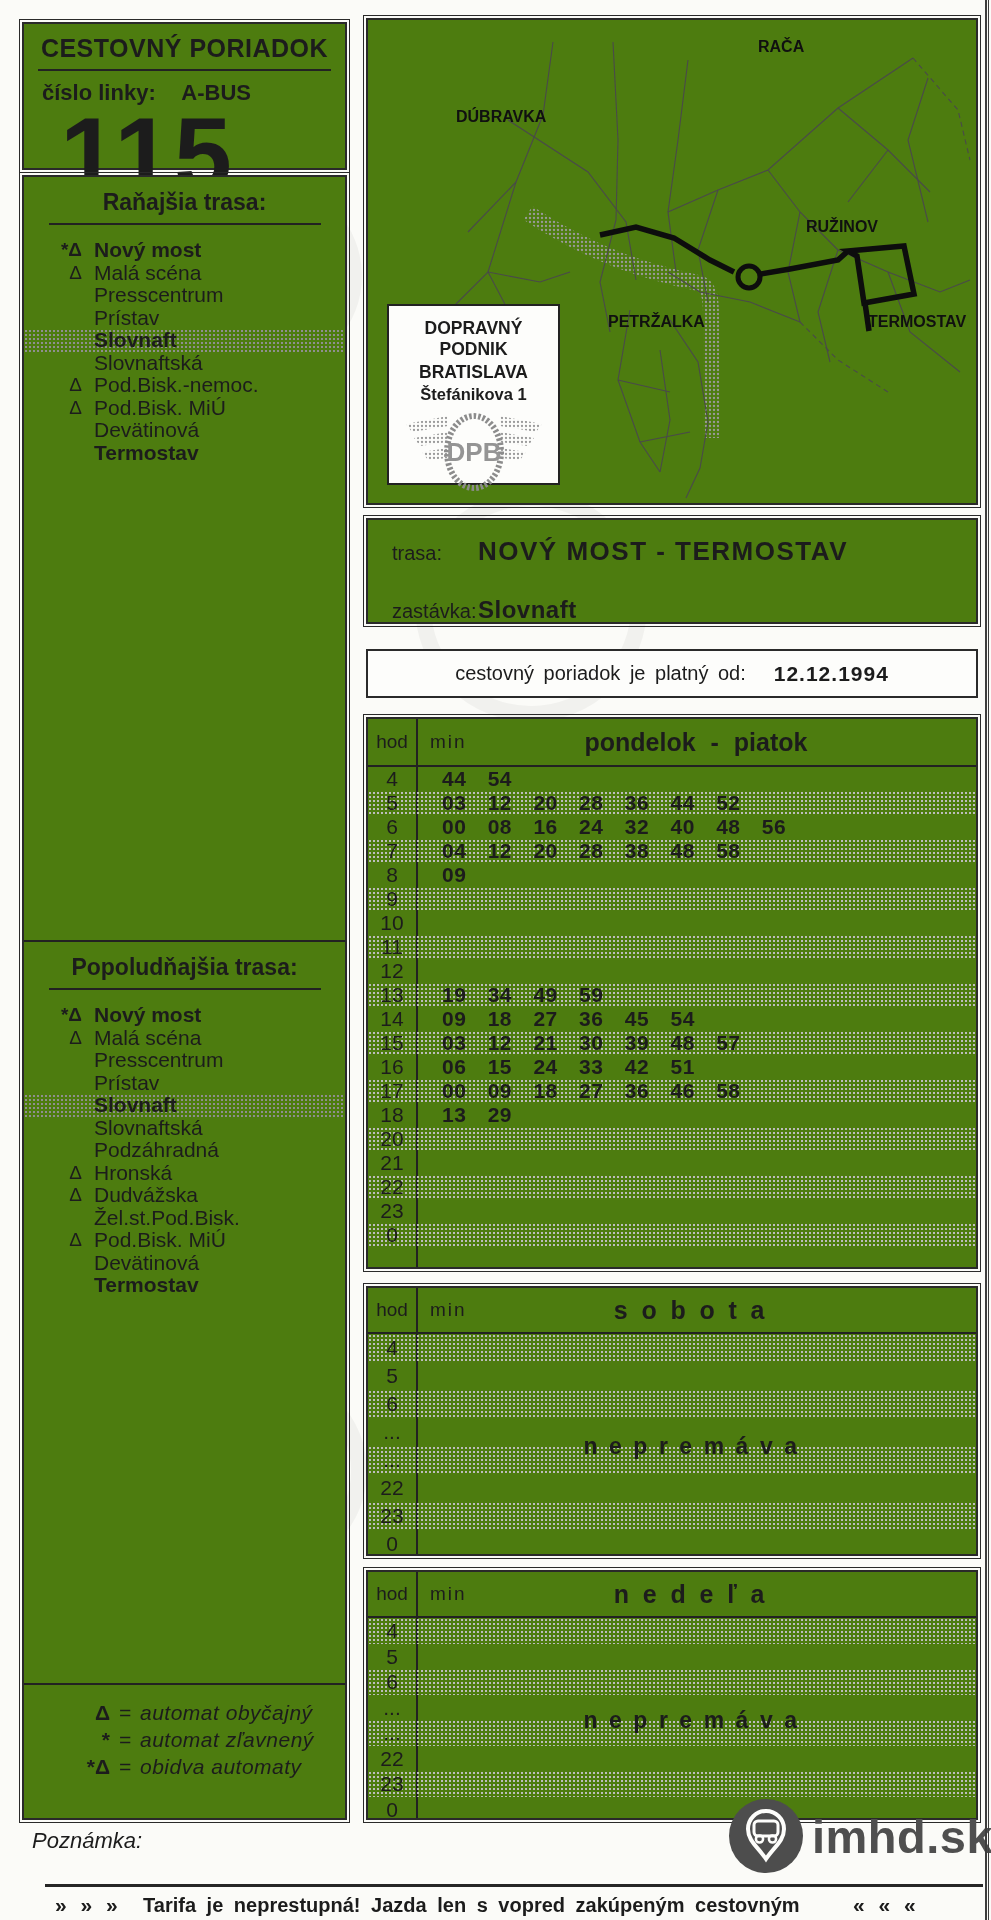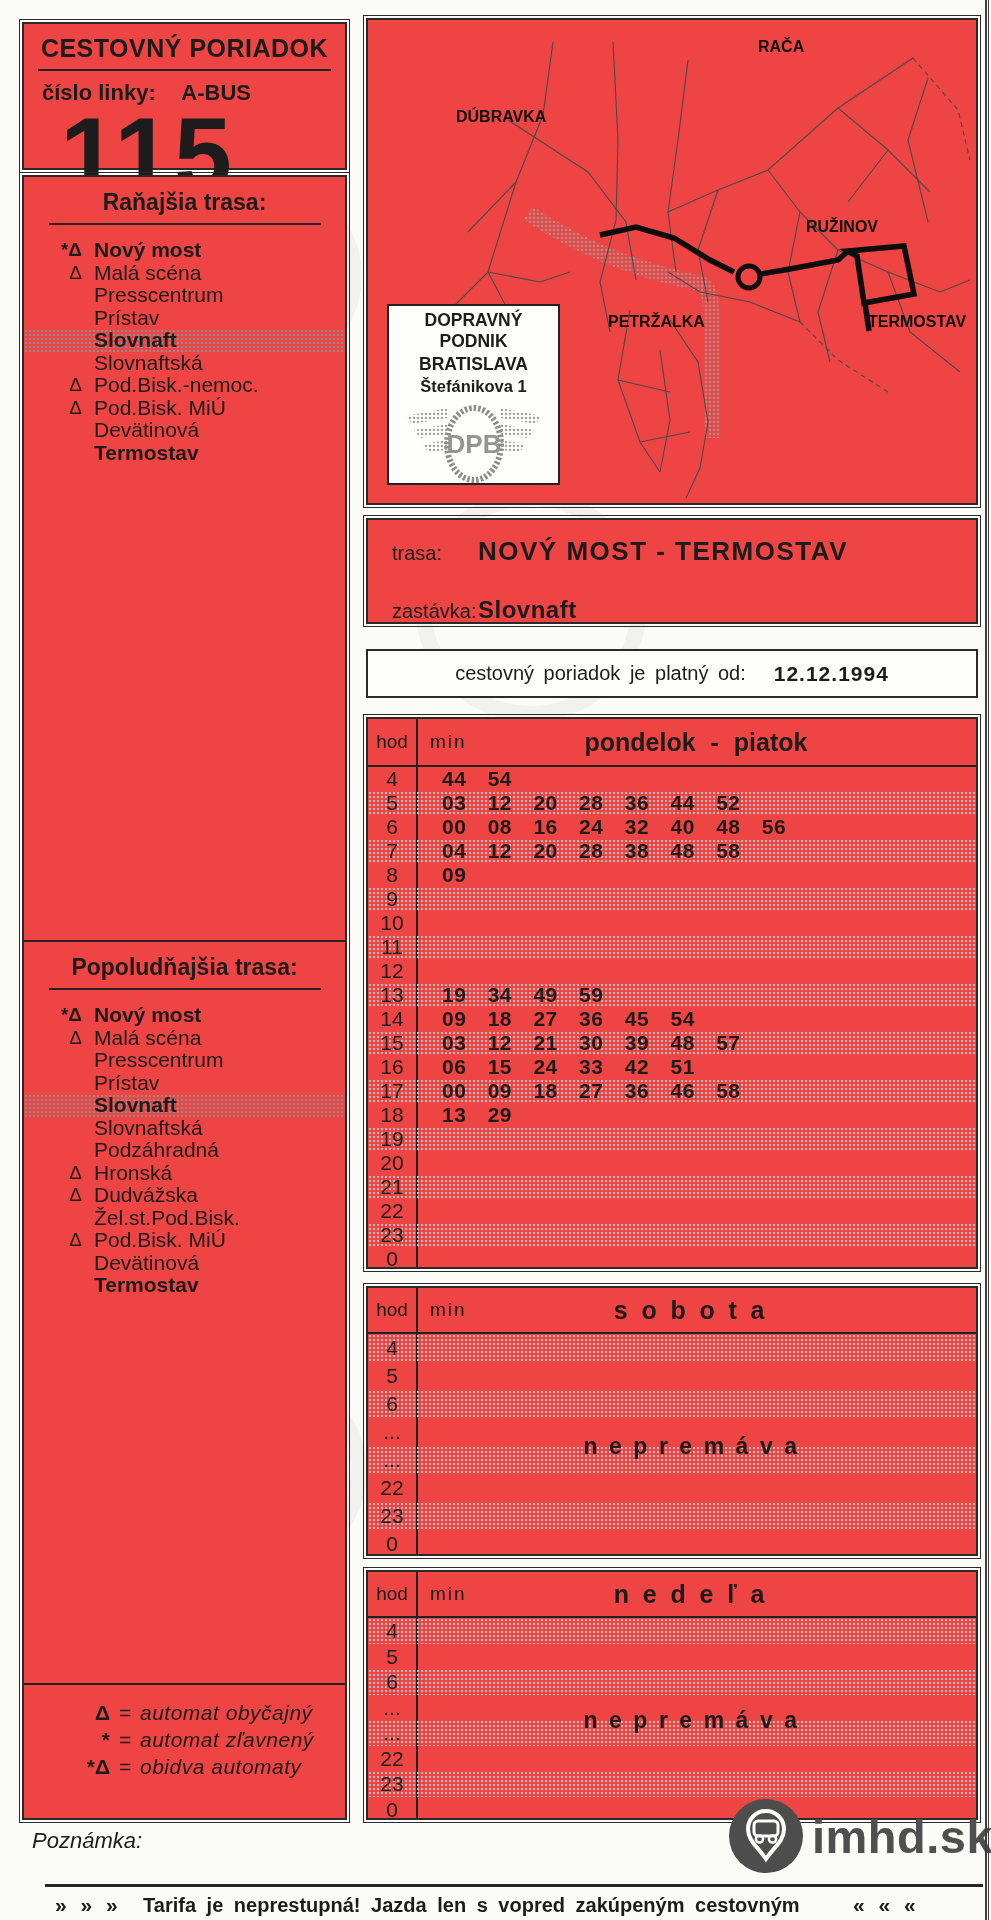--- a/index.html
+++ b/index.html
@@ -3,21 +3,21 @@
 <meta charset="utf-8">
 <style>
   html,body{margin:0;padding:0;background:#e8e8e6;}
   .page{
     position:relative;width:991px;height:1920px;margin:0 auto;
     background:#fbfbf8;color:#1c1c1c;
     font-family:"Liberation Sans", sans-serif;
     overflow:hidden;
   }
   .dbox{
-    position:absolute;background:#ef4444;
+    position:absolute;background:#4d7c0f;
     border:2px solid #2a2a2a;outline:1px solid #2a2a2a;outline-offset:2px;
     box-sizing:border-box;
   }
   .sbox{
     position:absolute;background:#fdfdfb;
     border:2px solid #2a2a2a;box-sizing:border-box;
   }
   
   .wm{position:absolute;border-radius:50%;border:16px solid rgba(0,0,0,.04);}
   .wm1{left:170px;top:180px;width:160px;height:160px;}
@@ -51,21 +51,21 @@
   .legend-row{display:flex;font-size:21px;line-height:27px;font-style:italic;}
   .legend-row .lsym{width:86px;text-align:right;font-style:normal;font-weight:bold;flex:none;}
   .legend-row .leq{width:30px;text-align:center;flex:none;}
   .legend-row .ltext{flex:1;letter-spacing:.5px;}
   #note-label{position:absolute;left:32px;top:1828px;font-style:italic;font-size:22px;}
   
   #box-map{left:366px;top:18px;width:612px;height:487px;overflow:hidden;}
   #box-map svg.map{position:absolute;left:0;top:0;}
   .map-label{font-weight:bold;font-size:16px;fill:#101010;font-family:"Liberation Sans",sans-serif;}
   #agency-box{position:absolute;left:19px;top:284px;width:173px;height:181px;border:2px solid #222;background:#fdfdfb;box-sizing:border-box;text-align:center;}
-  .agency-l1{font-weight:bold;font-size:17.5px;padding-top:4px;}
+  .agency-l1{font-weight:bold;font-size:17.5px;padding-top:12px;}
   .agency-l2{font-weight:bold;font-size:17.5px;padding-top:2px;}
   .agency-l3{font-weight:bold;font-size:16.5px;padding-top:2px;}
   .dpb-logo{margin-top:4px;}
   #box-route-info{left:366px;top:518px;width:612px;height:106px;}
   .ri-row{position:absolute;left:24px;right:16px;display:flex;align-items:baseline;}
   .ri-row1{top:16px;}
   .ri-row2{top:76px;}
   .ri-label{font-size:20px;width:86px;flex:none;}
   .ri-value{font-weight:bold;font-size:26px;letter-spacing:1.5px;}
   .ri-value2{font-weight:bold;font-size:24px;letter-spacing:.5px;}
@@ -407,24 +407,20 @@
         </div>
         <div class="r">
           <span class="h">17</span>
           <span class="m">00 09 18 27 36 46 58</span>
         </div>
         <div class="r">
           <span class="h">18</span>
           <span class="m">13 29</span>
         </div>
         <div class="r">
-          <span class="h">19</span>
-          <span class="m"></span>
-        </div>
-        <div class="r">
           <span class="h">20</span>
           <span class="m"></span>
         </div>
         <div class="r">
           <span class="h">21</span>
           <span class="m"></span>
         </div>
         <div class="r">
           <span class="h">22</span>
           <span class="m"></span>

